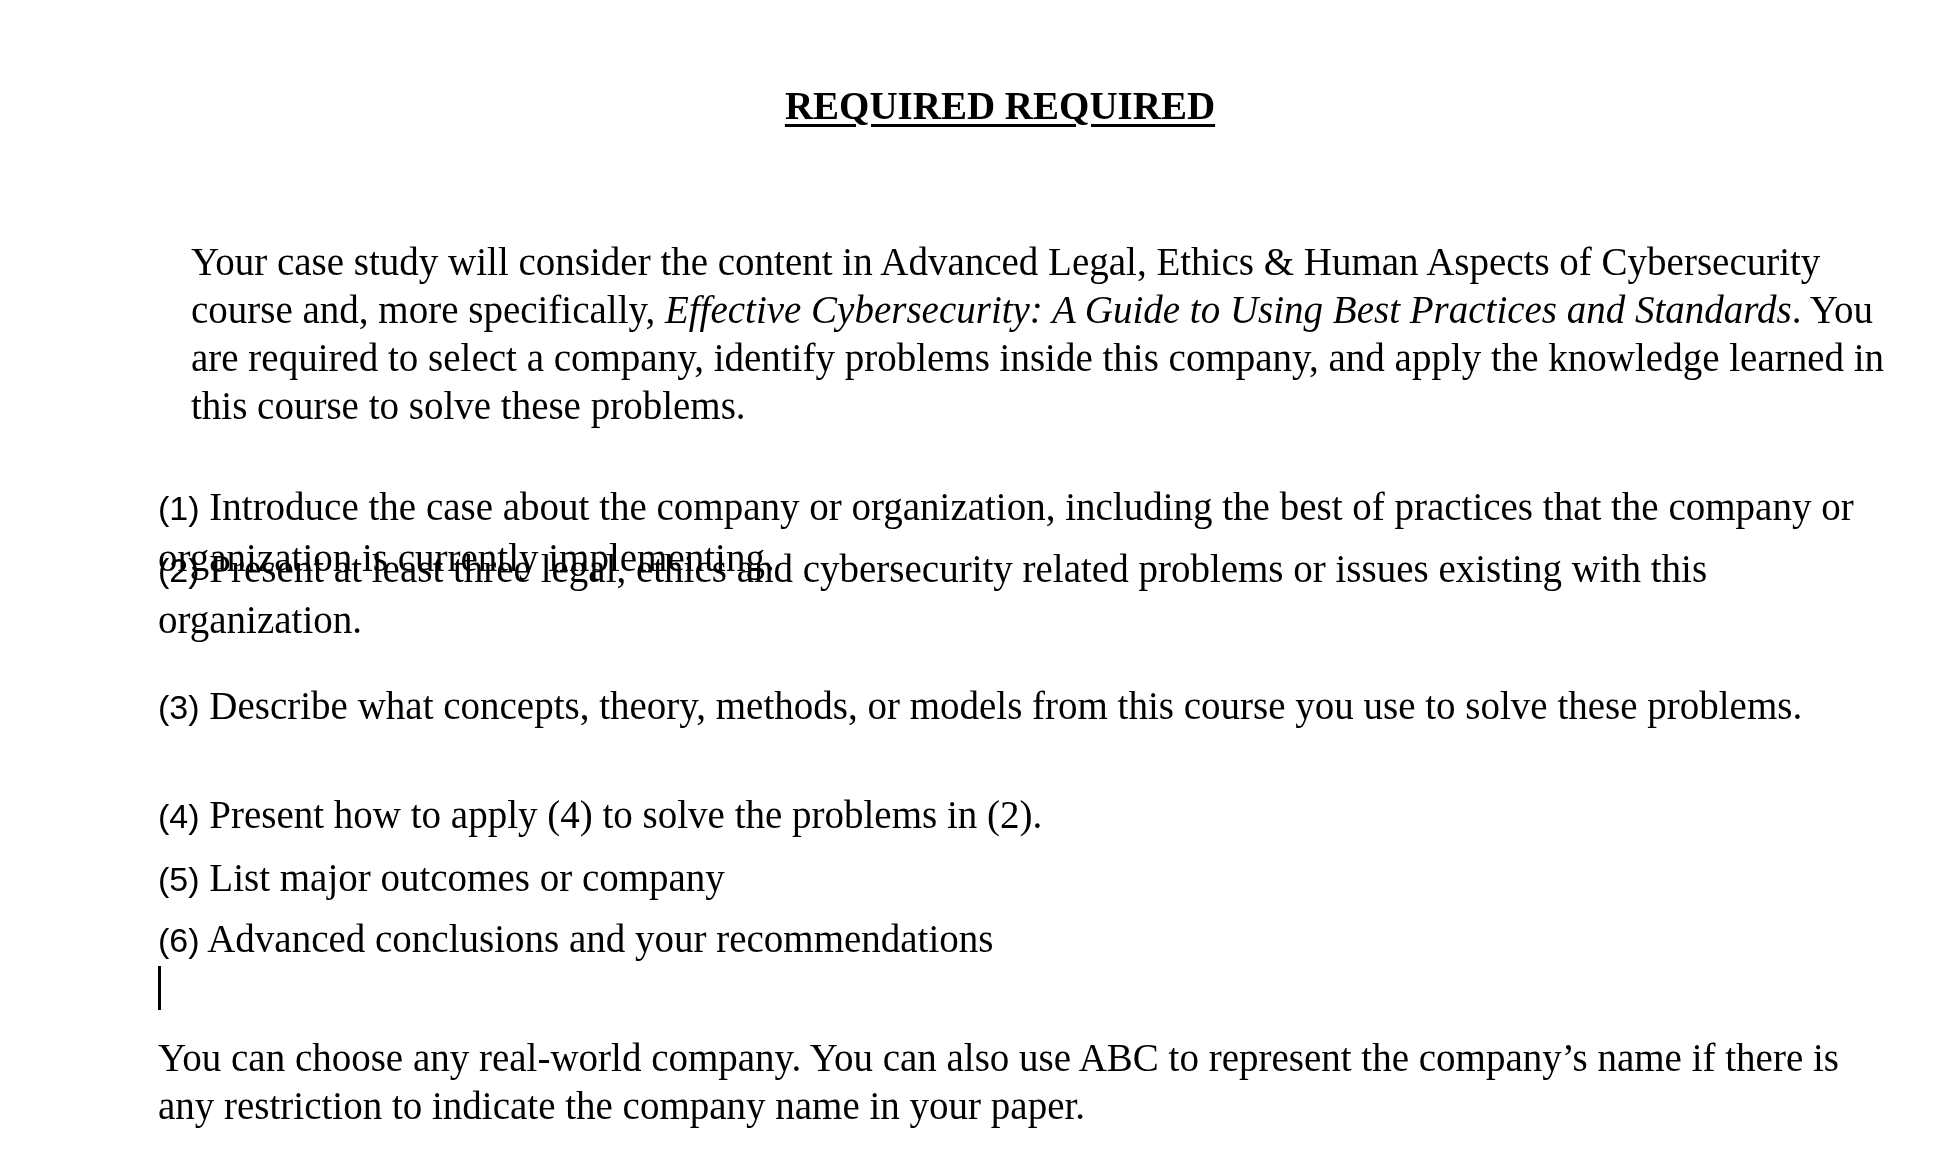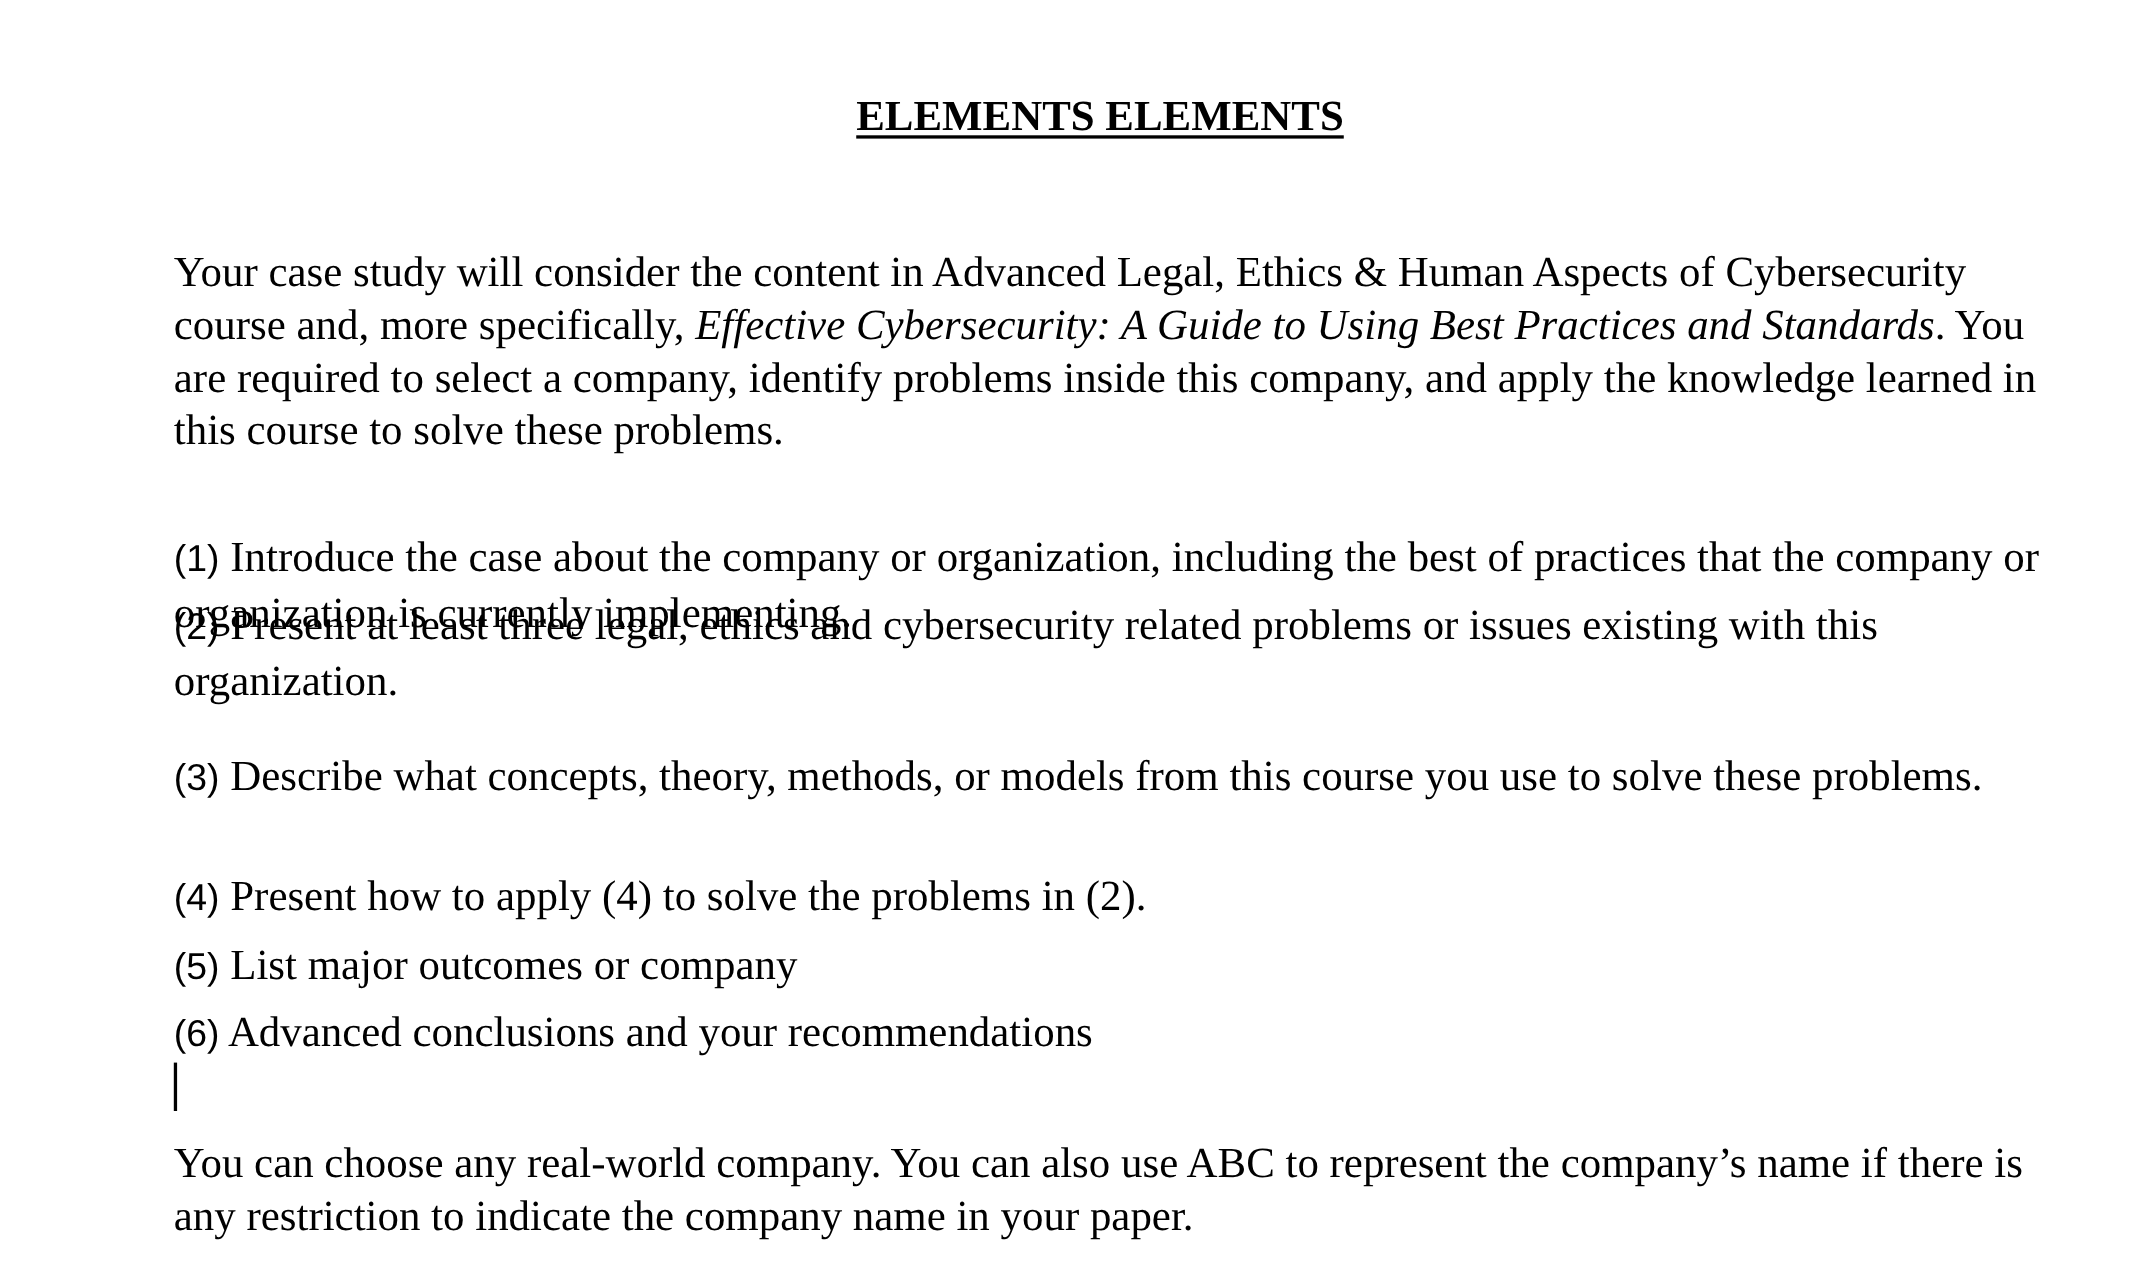--- a/index.html
+++ b/index.html
@@ -2,32 +2,32 @@
 <html><head>
 <meta charset="utf-8">
 <style>
   html, body { margin: 0; padding: 0; background: #ffffff; }
   body { width: 1955px; height: 1156px; position: relative; overflow: hidden;
          font-family: "Liberation Serif", "DejaVu Serif", serif; color: #000; }
   .title { position: absolute; left: 0; width: 2000px; top: 80px; text-align: center;
            font-size: 39px; font-weight: bold; line-height: 52px; }
   .title span { text-decoration: underline; text-decoration-thickness: 3px; text-underline-offset: 5px; }
   .block { position: absolute; left: 158px; width: 1710px; font-size: 39px; line-height: 48px; }
-  .para1 { top: 224px; }
+  .para1 { top: 238px; margin-left: 33px; }
   .list-item { position: absolute; left: 158px; width: 1720px; font-size: 39px; line-height: 50px; }
   .num { font-family: "Liberation Sans", "DejaVu Sans", sans-serif; font-size: 34px; }
   .cursor { position: absolute; left: 158px; top: 966px; width: 3px; height: 44px; background: #000; }
   .para2 { top: 1012px; width: 1720px; margin-top: 22px; }
   i { font-style: italic; }
 </style>
 </head>
 <body>
 
 <div class="title">
-  <span>ELEMENTS ELEMENTS</span>
+  <span>REQUIRED REQUIRED</span>
 </div>
 
 <div class="block para1"><span>Your case study will consider the content in Advanced Legal, Ethics &amp; Human Aspects of Cybersecurity course and, more specifically, </span><i>Effective Cybersecurity: A Guide to Using Best Practices and Standards</i><span>. You are required to select a company, identify problems inside this company, and apply the knowledge learned in this course to solve these problems.</span></div>
 
 <div class="list-item" style="top:482px"><span class="num">(1)</span><span> Introduce the case about the company or organization, including the best of practices that the company or organization is currently implementing.</span></div>
 
 <div class="list-item" style="top:544px"><span class="num">(2)</span><span> Present at least three legal, ethics and cybersecurity related problems or issues existing with this organization.</span></div>
 
 <div class="list-item" style="top:681px"><span class="num">(3)</span><span> Describe what concepts, theory, methods, or models from this course you use to solve these problems.</span></div>
 

